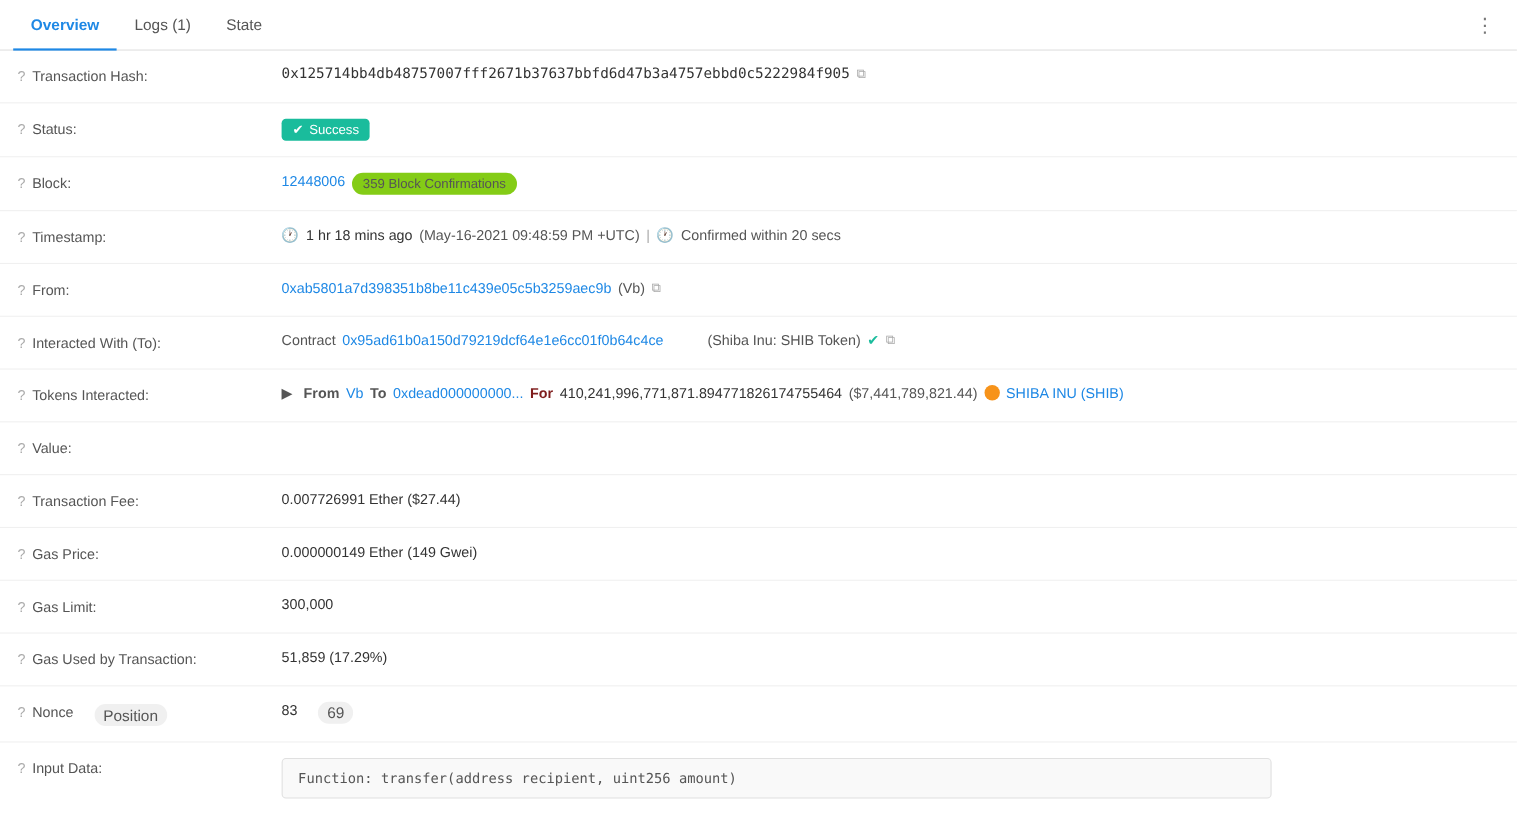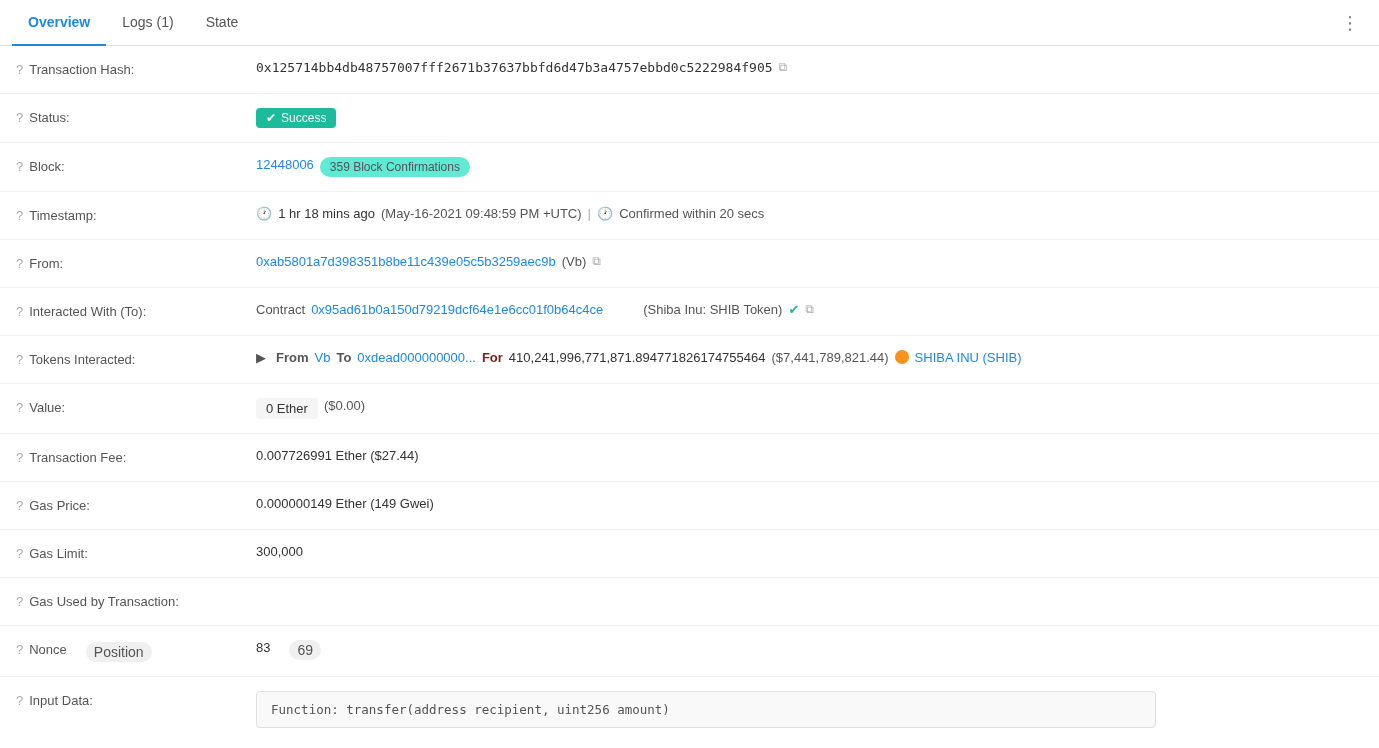--- a/index.html
+++ b/index.html
@@ -70,21 +70,21 @@
       background: #1abc9c;
       color: #fff;
       padding: 3px 10px;
       border-radius: 4px;
       font-size: 12px;
       display: inline-flex;
       align-items: center;
       gap: 5px;
     }
     .badge-block-confirm {
-      background: #5eead4;
+      background: #84cc16;
       color: #555;
       padding: 3px 10px;
       border-radius: 12px;
       font-size: 12px;
     }
     .badge-value {
       background: #f5f5f5;
       color: #333;
       padding: 3px 10px;
       border-radius: 4px;
@@ -233,24 +233,20 @@
       <span class="shib-dot"></span>
       <a class="link link-shib">SHIBA INU (SHIB)</a>
     </div>
   </div>
 
   <div class="row">
     <div class="label-col">
       <span class="help-icon">?</span>
       <span>Value:</span>
     </div>
-    <div class="value-col">
-      <span class="badge-value">0 Ether</span>
-      <span style="color:#555;">($0.00)</span>
-    </div>
   </div>
 
   <div class="row">
     <div class="label-col">
       <span class="help-icon">?</span>
       <span>Transaction Fee:</span>
     </div>
     <div class="value-col">
       <span>0.007726991 Ether ($27.44)</span>
     </div>
@@ -273,20 +269,23 @@
     </div>
     <div class="value-col">
       <span>300,000</span>
     </div>
   </div>
 
   <div class="row">
     <div class="label-col">
       <span class="help-icon">?</span>
       <span>Gas Used by Transaction:</span>
+    </div>
+    <div class="value-col">
+      <span>51,859 (17.29%)</span>
     </div>
   </div>
 
   <div class="row">
     <div class="label-col">
       <span class="help-icon">?</span>
       <span>Nonce</span>
       <span class="badge-position">Position</span>
     </div>
     <div class="value-col">

